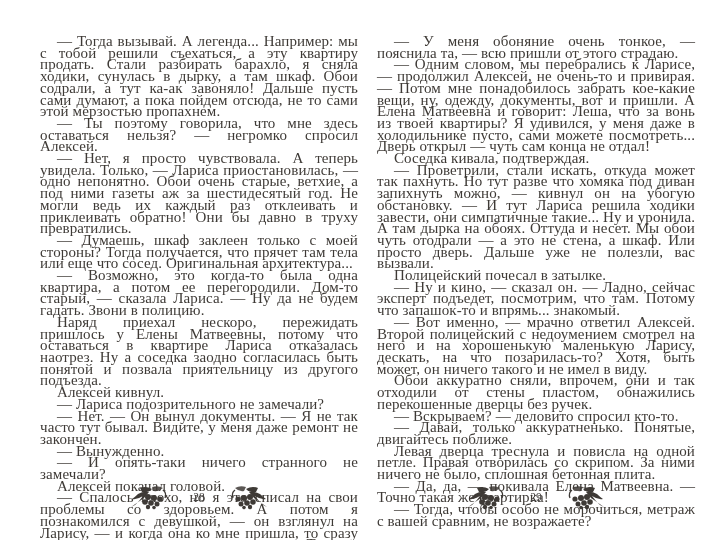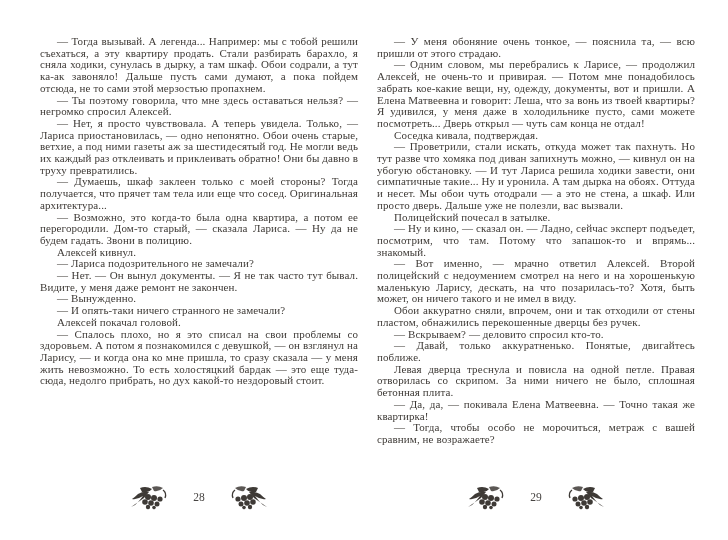--- a/index.html
+++ b/index.html
@@ -21,21 +21,21 @@
     width: 318px;
     height: 490px;
   }
   .page--left  { left: 40px; }
   .page--right { left: 377px; }
   .text-block p {
     margin: 0;
     padding: 0;
     text-indent: 17px;
     text-align: justify;
-    font-size: 11px;
+    font-size: 15px;
     line-height: 11.7px;
     color: var(--ink, #3e3a36);
     letter-spacing: 0.1px;
   }
   .page-footer {
     position: absolute;
     top: 449px;
     left: 0;
     width: 100%;
     display: flex;
@@ -64,20 +64,21 @@
 
 <div class="spread">
 
   <div class="page page--left">
     <div class="text-block">
         <p>— Тогда вызывай. А легенда... Например: мы с тобой решили съехаться, а эту квартиру продать. Стали разбирать барахло, я сняла ходики, сунулась в дырку, а там шкаф. Обои содрали, а тут ка-ак завоняло! Дальше пусть сами думают, а пока пойдем отсюда, не то сами этой мерзостью пропахнем.</p>
         <p>— Ты поэтому говорила, что мне здесь оставаться нельзя? — негромко спросил Алексей.</p>
         <p>— Нет, я просто чувствовала. А теперь увидела. Только, — Лариса приостановилась, — одно непонятно. Обои очень старые, ветхие, а под ними газеты аж за шестидесятый год. Не могли ведь их каждый раз отклеивать и приклеивать обратно! Они бы давно в труху превратились.</p>
         <p>— Думаешь, шкаф заклеен только с моей стороны? Тогда получается, что прячет там тела или еще что сосед. Оригинальная архитектура...</p>
         <p>— Возможно, это когда-то была одна квартира, а потом ее перегородили. Дом-то старый, — сказала Лариса. — Ну да не будем гадать. Звони в полицию.</p>
+        <p>Наряд приехал нескоро, пережидать пришлось у Елены Матвеевны, потому что оставаться в квартире Лариса отказалась наотрез. Ну а соседка заодно согласилась быть понятой и позвала приятельницу из другого подъезда.</p>
         <p>Алексей кивнул.</p>
         <p>— Лариса подозрительного не замечали?</p>
         <p>— Нет. — Он вынул документы. — Я не так часто тут бывал. Видите, у меня даже ремонт не закончен.</p>
         <p>— Вынужденно.</p>
         <p>— И опять-таки ничего странного не замечали?</p>
         <p>Алексей покачал головой.</p>
         <p>— Спалось плохо, но я это списал на свои проблемы со здоровьем. А потом я познакомился с девушкой, — он взглянул на Ларису, — и когда она ко мне пришла, то сразу сказала — у меня жить невозможно. То есть холостяцкий бардак — это еще туда-сюда, недолго прибрать, но дух какой-то нездоровый стоит.</p>
       </div>
     <div class="page-footer">
       <span class="ornament">

